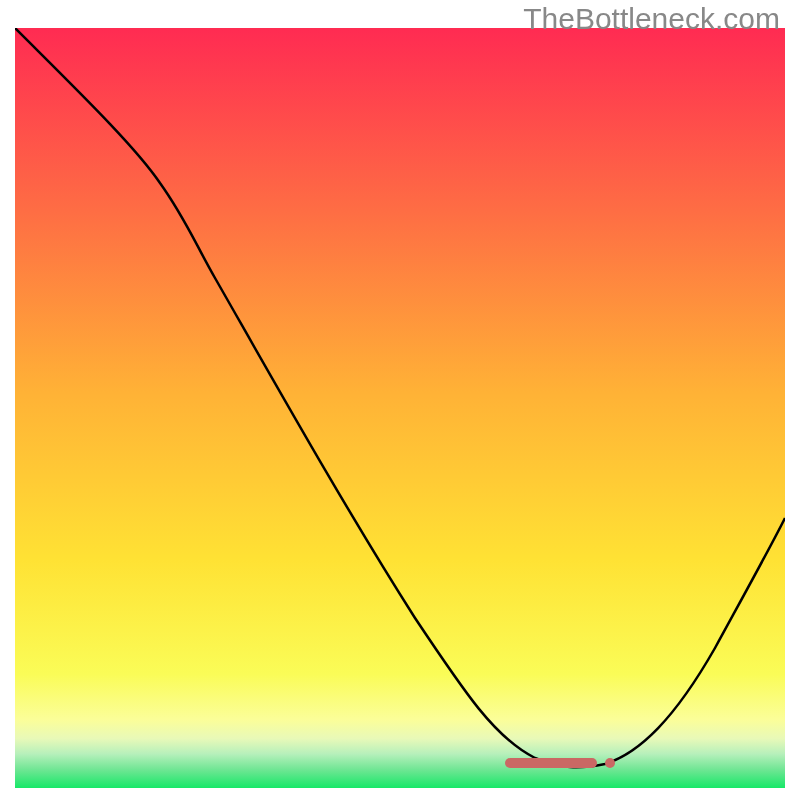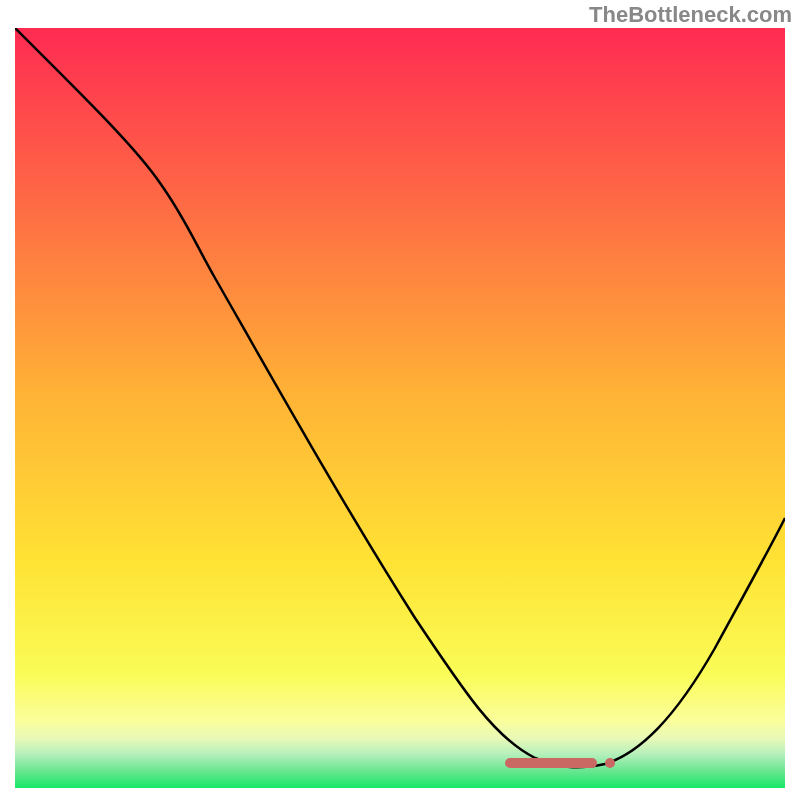--- a/index.html
+++ b/index.html
@@ -12,24 +12,24 @@
     background: #fff;
   }
   .container {
     position: relative;
     width: 800px;
     height: 800px;
   }
   .watermark {
     position: absolute;
     top: 2px;
-    right: 8px;
-    font-size: 22px;
+    right: 20px;
+    font-size: 30px;
     color: #888;
-    font-weight: bold;
+    font-weight: normal;
     z-index: 20;
   }
   .plot-area {
     position: absolute;
     left: 15px;
     top: 28px;
     width: 770px;
     height: 760px;
     overflow: hidden;
   }

